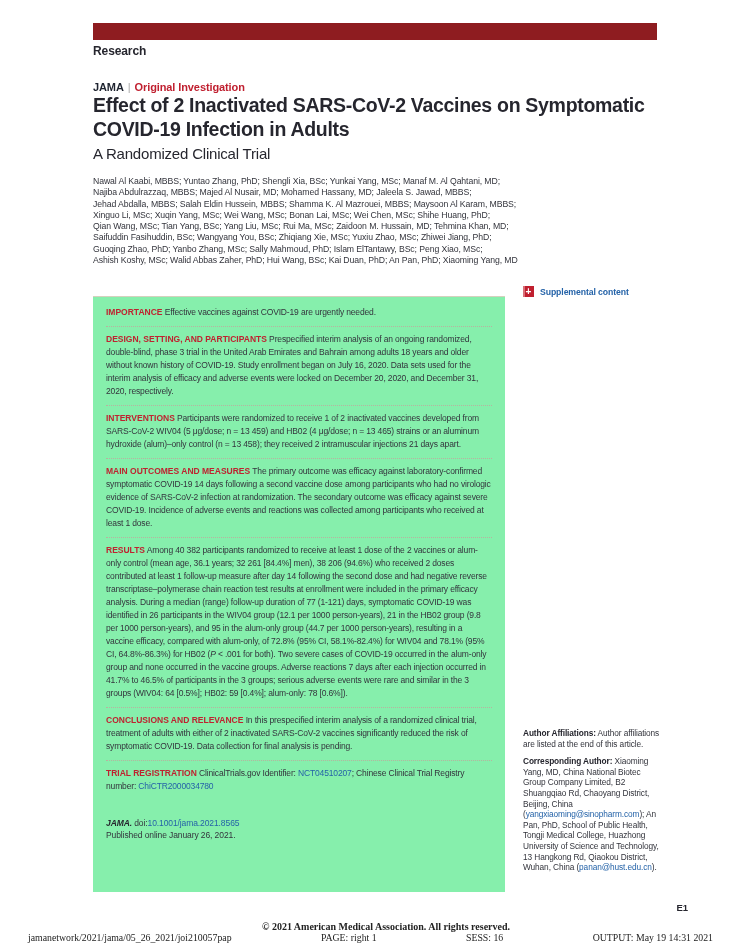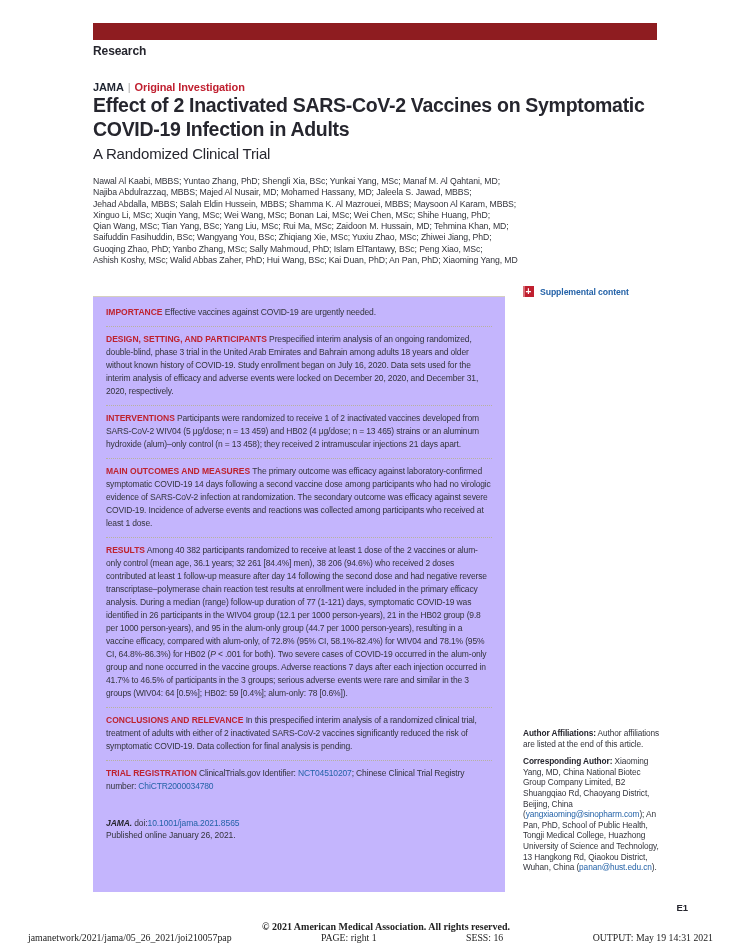--- a/index.html
+++ b/index.html
@@ -15,21 +15,21 @@
   .kicker .cat{color:#c01f2f;}
   .title{position:absolute;left:93px;top:94px;width:575px;margin:0;font-size:19.5px;line-height:23.5px;
     font-weight:bold;color:#26262e;letter-spacing:-0.3px;}
   .subtitle{position:absolute;left:93px;top:145px;font-size:15px;font-weight:normal;color:#26262e;letter-spacing:-0.2px;}
   .authors{position:absolute;left:93px;top:176px;width:520px;font-size:8.7px;line-height:11.3px;
     color:#33343c;white-space:pre-line;letter-spacing:-0.1px;}
   .supp{position:absolute;left:523px;top:286px;display:flex;align-items:center;cursor:pointer;}
   .supp-icon{width:11px;height:11px;margin-right:6px;background:linear-gradient(90deg,#d97078 0,#d97078 2px,#c01f2f 2px);
     color:#fff;font-size:10px;line-height:11px;text-align:center;font-weight:bold;display:inline-block;}
   .supp-label{color:#2563a8;font-size:8.7px;font-weight:600;letter-spacing:-0.1px;}
-  .abstract{position:absolute;left:93px;top:296px;width:412px;height:596px;background:#c4b5fd;
+  .abstract{position:absolute;left:93px;top:296px;width:412px;height:596px;background:#86efac;
     border-top:1px solid #d5d0be;box-sizing:border-box;padding:3px 13px 0 13px;overflow:hidden;}
   .sec{font-size:8.5px;line-height:13px;padding:6px 0 7px 0;letter-spacing:-0.15px;color:#33343c;}
   .sec + .sec{border-top:1px dotted #b8b29f;}
   .sec .lab{color:#be2330;font-weight:bold;letter-spacing:0;}
   .link{color:#2563a8;text-decoration:none;cursor:pointer;text-align:center;}
   .doi-block{margin-top:17px;font-size:8.5px;line-height:12px;letter-spacing:-0.1px;}
   .jama-it{font-style:italic;font-weight:bold;color:#26262e;}
   .right-col{position:absolute;left:523px;top:728px;width:137px;font-size:8.3px;line-height:10.6px;
     color:#33343c;letter-spacing:-0.1px;}
   .right-col .blk{margin:0 0 7px 0;}

